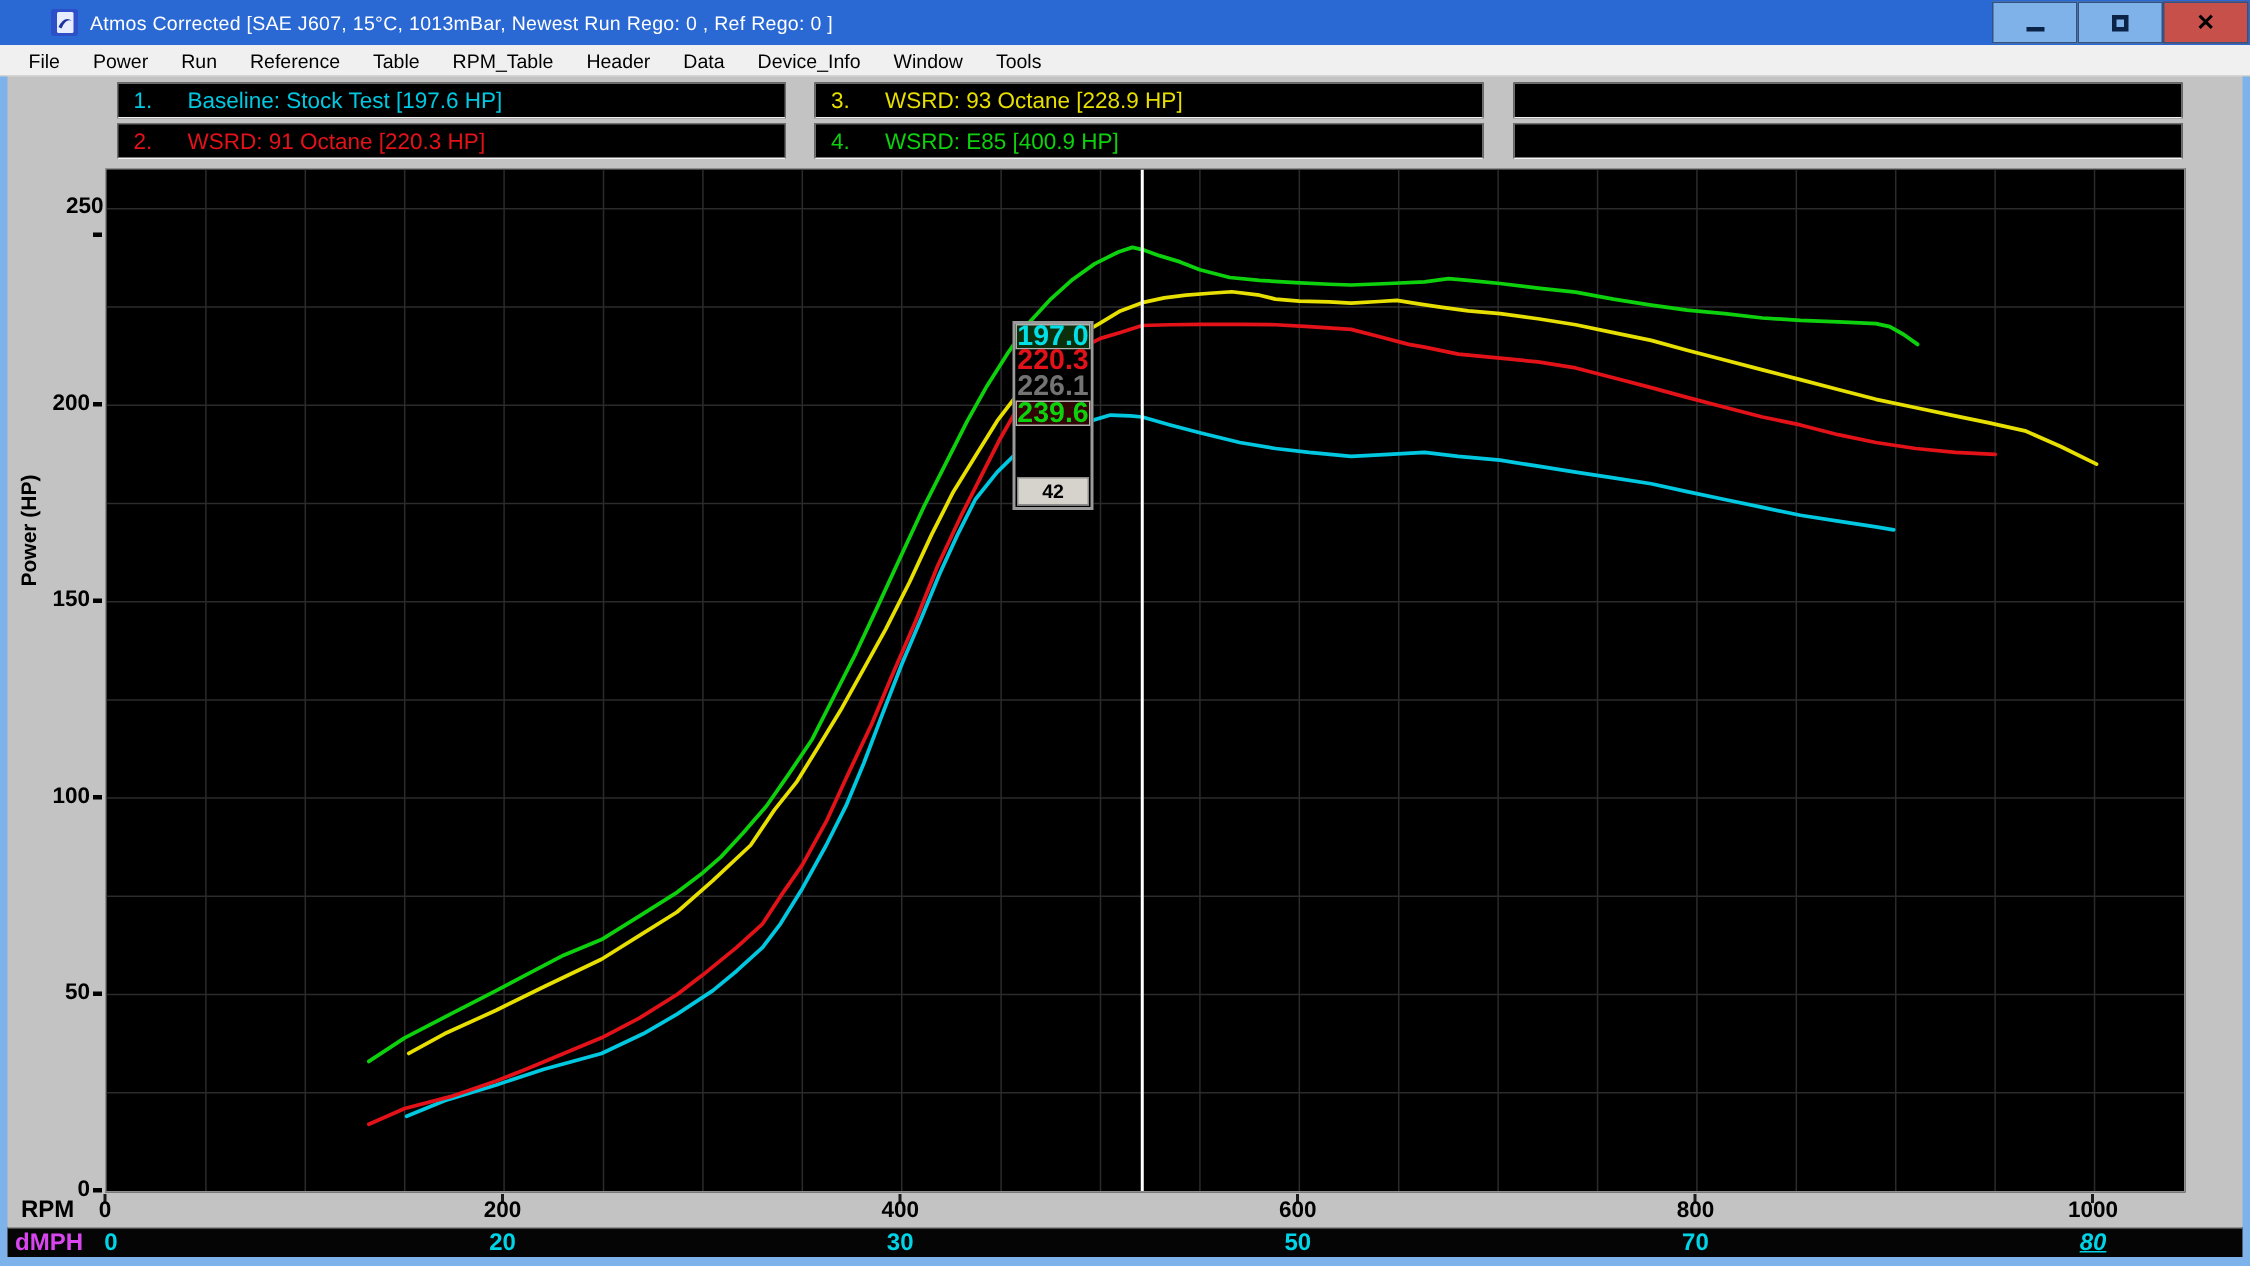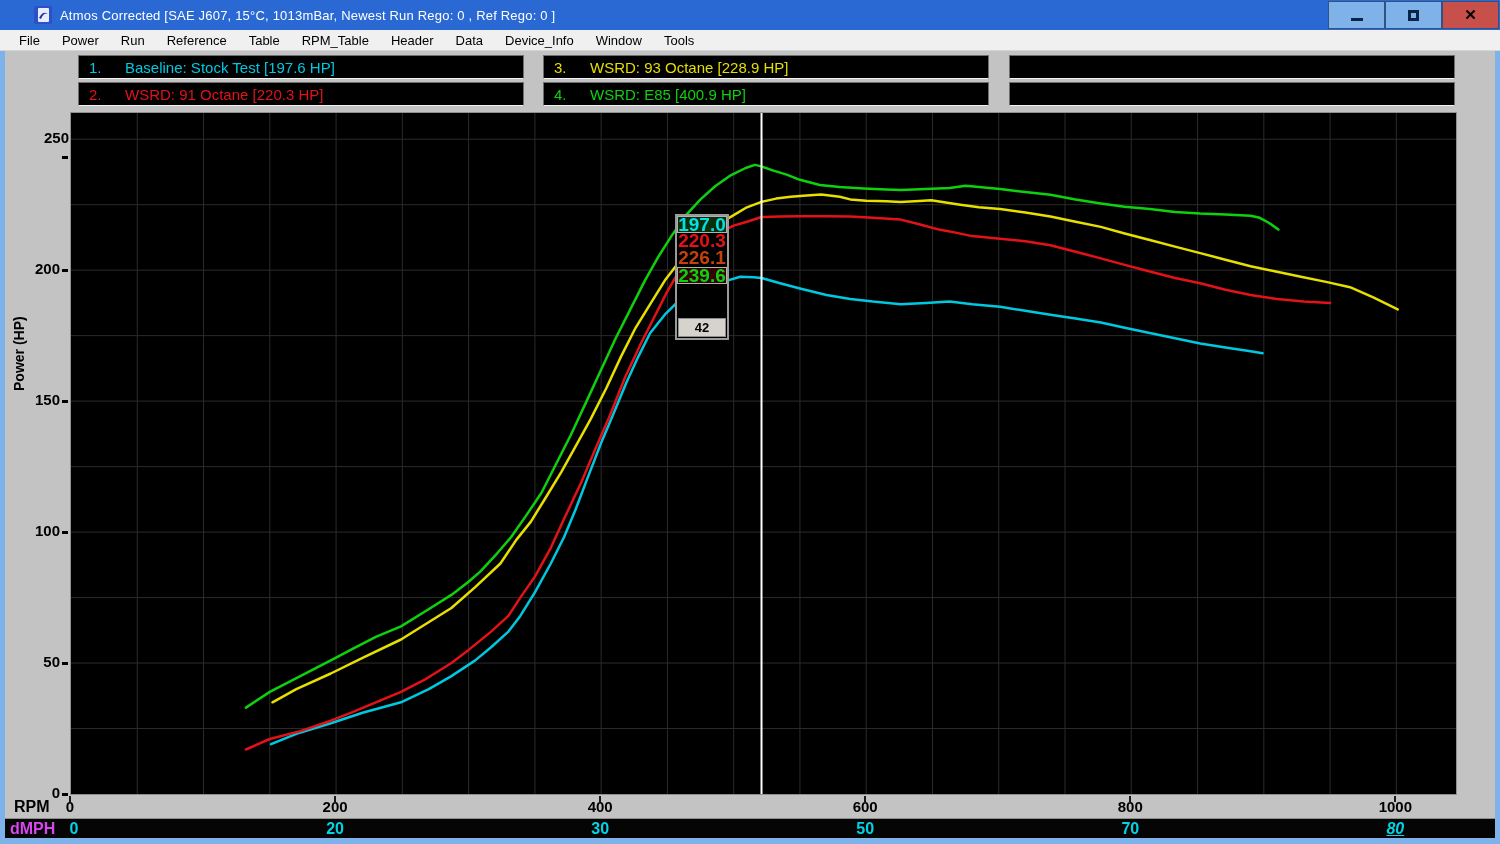--- a/index.html
+++ b/index.html
@@ -194,21 +194,21 @@
           <polyline points="200.1,631.2 225.3,620.8 259.8,610.3 291.6,599.8 330.0,589.3 357.8,576.2 380.4,563.1 404.2,547.4 420.1,534.3 437.4,518.6 449.3,502.9 463.9,479.3 479.8,450.5 493.0,424.3 505.0,395.5 516.9,364.1 530.1,330.0 543.4,298.6 555.3,269.8 567.3,243.6 579.2,220.0 593.8,201.7 609.7,186.0 625.6,178.1 640.1,172.9 656.1,167.6 669.3,163.7 682.6,164.2 690.5,165.0 709.1,170.3 728.9,175.5 755.5,182.0 779.3,186.0 801.8,188.6 829.7,191.2 854.9,189.9 878.7,188.6 901.2,191.2 929.1,193.8 954.3,197.8 979.4,201.7 1004.6,205.6 1029.8,209.5 1053.7,214.8 1078.8,220.0 1104.0,225.3 1129.2,230.5 1154.4,234.4 1179.6,238.3 1191.5,240.2" fill="none" stroke="#00c8e0" stroke-width="2.5" stroke-linejoin="round" stroke-linecap="round"></polyline>
           <polyline points="174.9,636.5 198.8,626.0 229.3,618.1 259.8,607.7 279.7,599.8 304.8,589.3 330.0,578.9 355.2,565.8 380.4,550.0 397.6,536.9 420.1,518.6 437.4,502.9 449.3,484.6 463.9,463.6 479.8,434.8 493.0,406.0 510.3,369.3 523.5,337.9 539.4,301.2 554.0,264.5 569.9,230.5 583.2,204.3 595.1,180.7 607.0,159.8 620.3,141.4 634.8,128.3 649.4,119.2 662.7,112.6 675.9,108.7 690.5,104.0 709.1,103.5 728.9,103.2 755.5,103.2 779.3,103.5 801.8,104.8 829.7,106.6 848.2,111.3 868.1,116.6 878.7,118.4 901.2,123.1 929.1,125.7 954.3,128.3 979.4,132.3 1004.6,138.8 1029.8,145.4 1053.7,151.9 1078.8,158.5 1104.0,165.0 1129.2,170.3 1154.4,176.8 1179.6,182.0 1206.1,186.0 1232.6,188.6 1259.1,189.9" fill="none" stroke="#e31219" stroke-width="2.5" stroke-linejoin="round" stroke-linecap="round"></polyline>
           <polyline points="201.5,589.3 225.3,576.2 259.8,560.5 291.6,544.8 330.0,526.5 355.2,510.8 380.4,495.0 404.2,474.1 429.4,450.5 445.3,426.9 459.9,408.6 474.5,385.0 490.4,358.8 505.0,332.6 519.5,306.4 535.4,275.0 550.0,243.6 564.6,214.8 579.2,191.2 593.8,167.6 609.7,146.7 622.9,133.6 636.2,121.8 649.4,110.0 662.7,102.2 675.9,94.3 690.5,88.8 705.1,85.6 719.7,83.8 735.6,82.5 750.2,81.5 768.7,83.8 779.3,86.4 795.2,87.7 815.1,88.3 829.7,89.1 848.2,88.0 860.2,87.2 874.7,89.6 889.3,91.7 907.9,94.3 929.1,96.1 954.3,99.5 979.4,103.5 1004.6,108.7 1029.8,113.9 1053.7,120.5 1078.8,127.0 1104.0,133.6 1129.2,140.1 1154.4,146.7 1179.6,153.2 1204.8,158.5 1229.9,163.7 1255.1,168.9 1279.0,174.2 1302.8,184.7 1326.7,196.4" fill="none" stroke="#e6df00" stroke-width="2.5" stroke-linejoin="round" stroke-linecap="round"></polyline>
           <polyline points="174.9,594.6 198.8,578.9 229.3,563.1 259.8,547.4 279.7,536.9 304.8,523.8 330.0,513.4 355.2,497.7 380.4,481.9 397.6,468.8 409.5,458.4 424.1,442.7 440.0,424.3 454.6,403.4 470.5,379.8 485.1,351.0 499.7,322.2 515.6,288.1 530.1,256.7 544.7,225.3 559.3,196.4 573.9,167.6 587.1,144.1 600.4,123.1 615.0,102.2 629.5,86.4 644.1,73.3 658.7,62.9 674.6,55.0 683.9,51.9 690.5,53.4 702.4,57.6 715.7,61.6 728.9,66.8 748.8,72.0 768.7,73.9 792.6,75.4 815.1,76.5 829.7,77.0 854.9,76.0 878.7,74.9 894.6,72.8 907.9,73.9 929.1,76.0 954.3,79.1 979.4,81.7 1004.6,86.4 1029.8,90.4 1053.7,93.8 1078.8,96.1 1104.0,99.0 1129.2,100.6 1154.4,101.6 1179.6,102.7 1188.8,104.8 1198.1,110.0 1207.4,116.6" fill="none" stroke="#0ed10e" stroke-width="2.5" stroke-linejoin="round" stroke-linecap="round"></polyline>
           <line x1="690.5119617224881" y1="0" x2="690.5119617224881" y2="681" stroke="#ffffff" stroke-width="2"></line>
         </svg>
       <div id="readout">
         <div id="ro-rows">
             <div class="ro-row bordered" style="color: rgb(0, 224, 230); background: rgb(11, 46, 11);">197.0</div>
             <div class="ro-row" style="color: rgb(227, 18, 25); background: rgb(0, 0, 0);">220.3</div>
-            <div class="ro-row" style="color: #c2410c; background: rgb(0, 0, 0);">226.1</div>
+            <div class="ro-row" style="color: #737373; background: rgb(0, 0, 0);">226.1</div>
             <div class="ro-row bordered" style="color: rgb(14, 209, 14); background: rgb(51, 4, 4);">239.6</div>
           </div>
         <div class="ro-spacer"></div>
         <div id="ro-sample">42</div>
       </div>
     </div>
 
     <div id="rpm-row">
       <span id="rpm-title">RPM</span>
     <div class="x-tick-mark" style="left: 64px;"></div>

